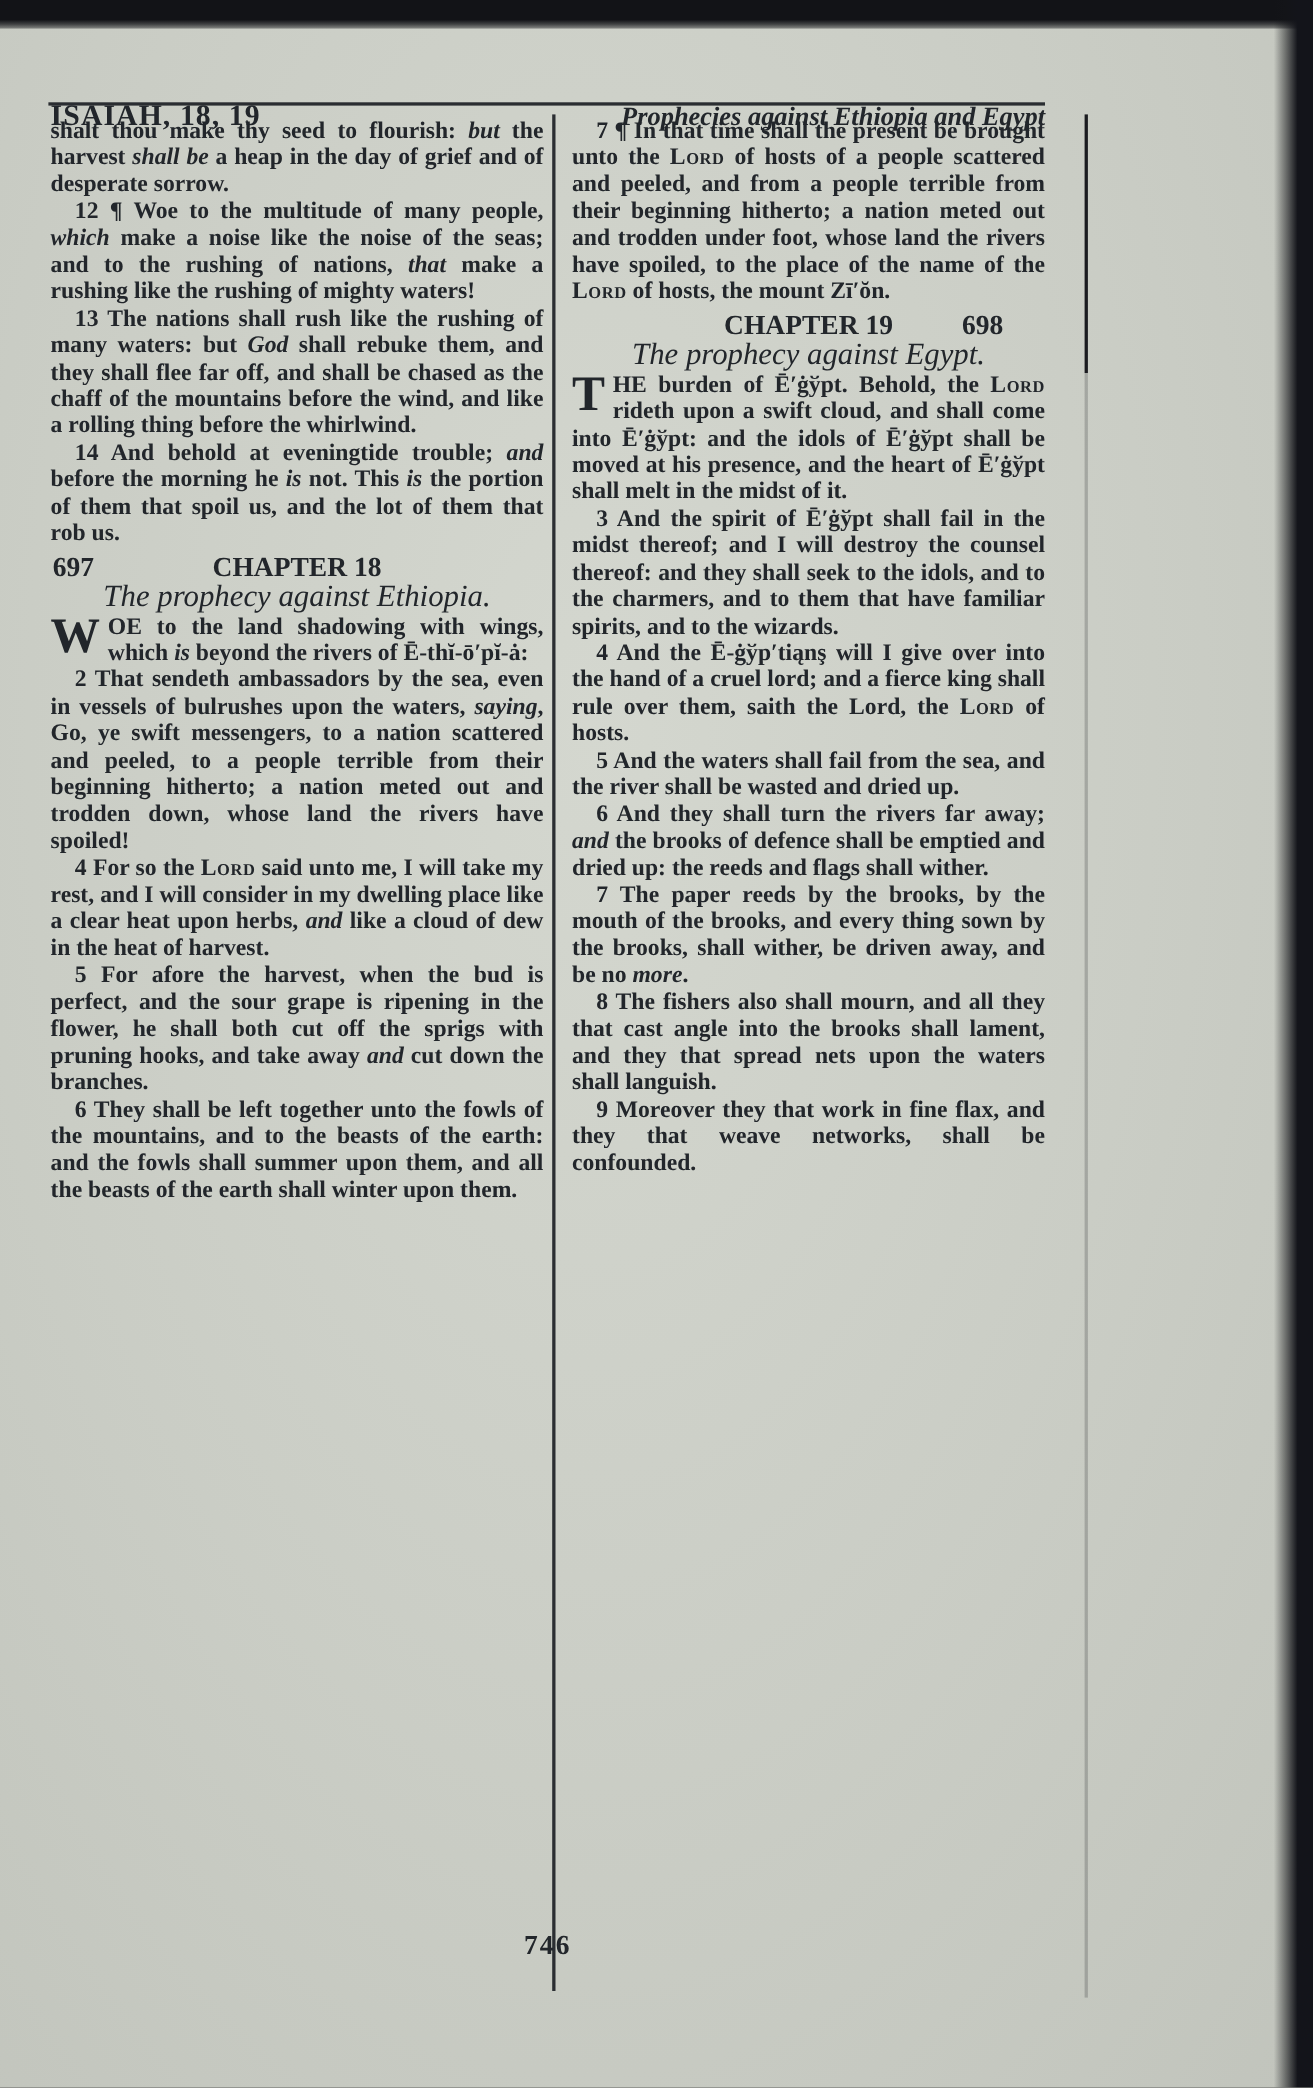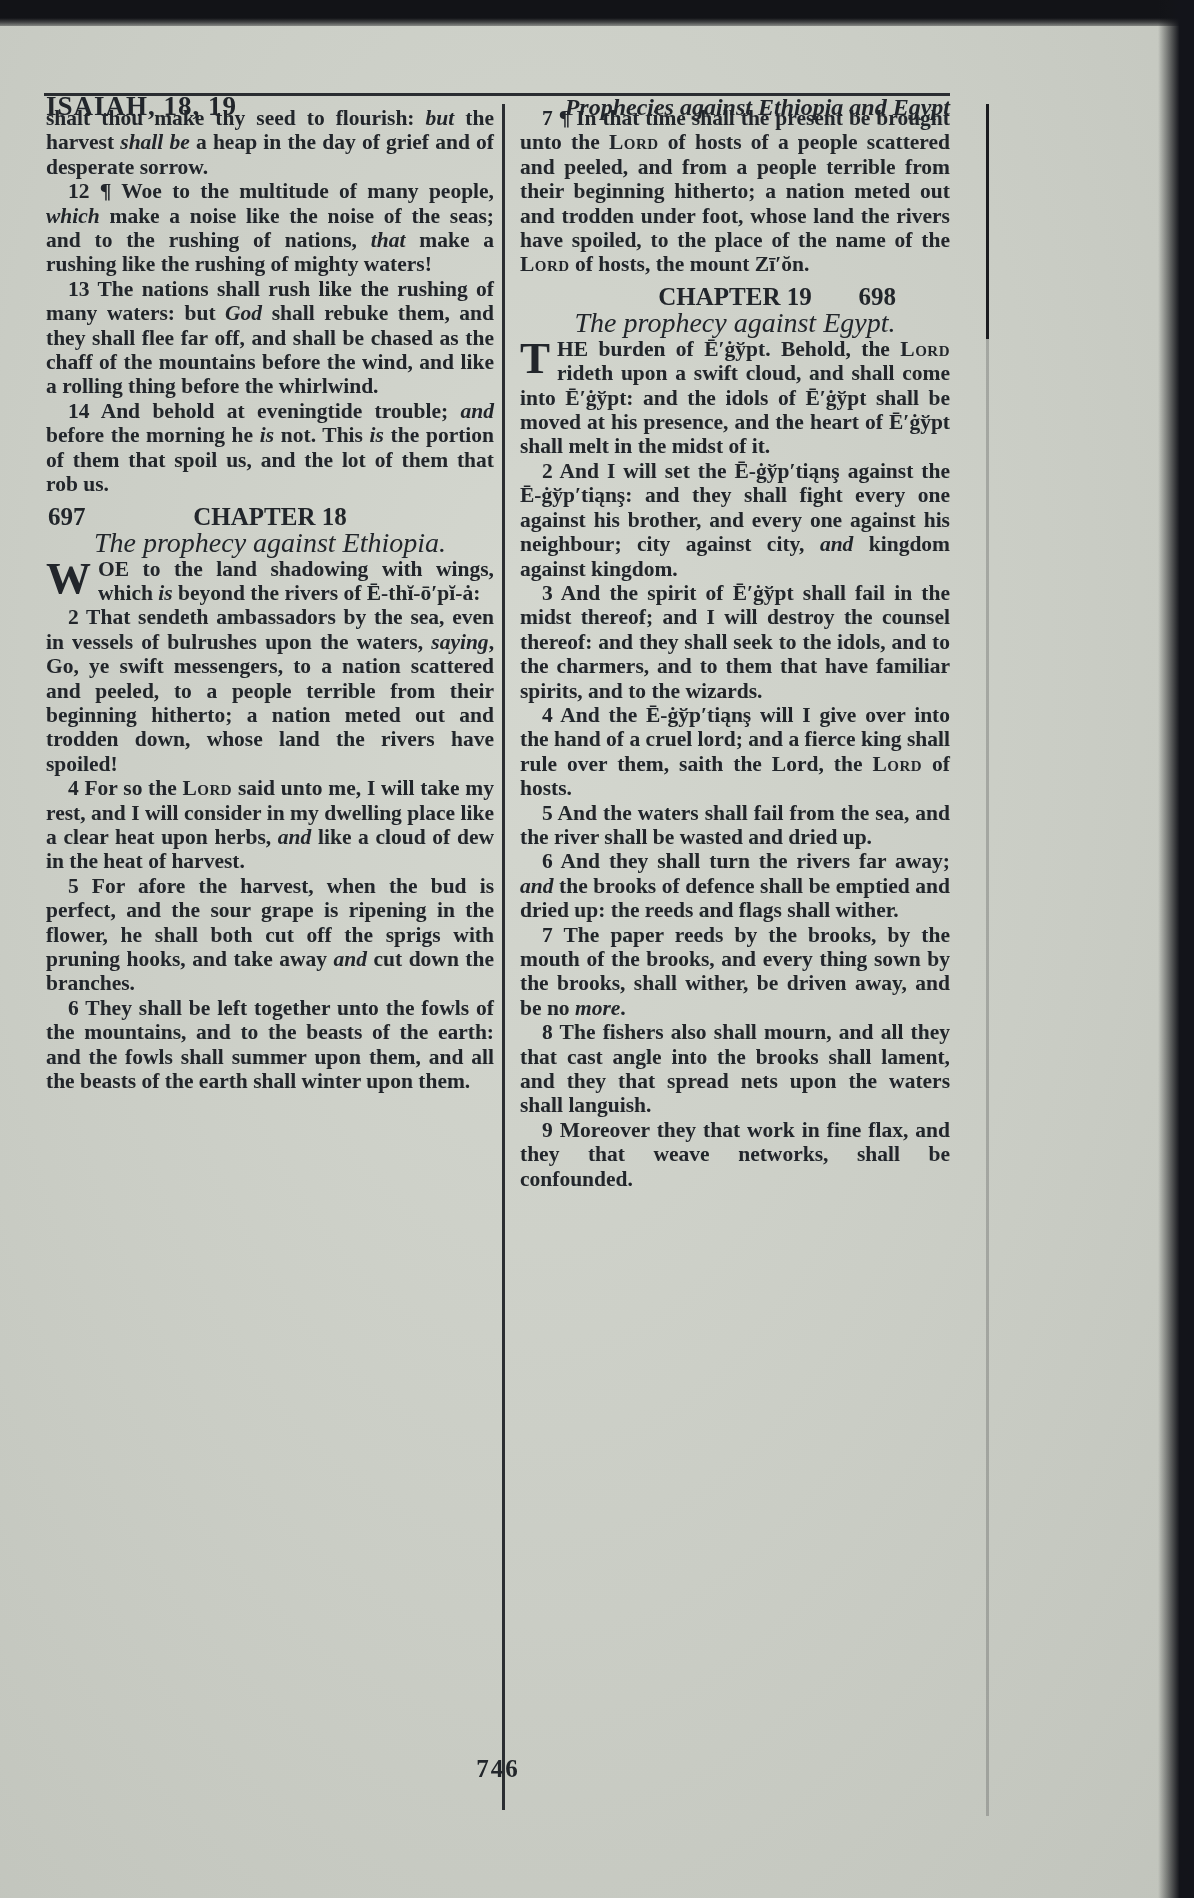--- a/index.html
+++ b/index.html
@@ -64,21 +64,21 @@
   }
   .chapter-head {
     position: relative;
     margin: 6px 0 0 0;
     text-align: center;
     font-weight: bold;
     font-size: 25px;
     line-height: 28px;
   }
   .chapter-num-left  { position: absolute; left: 2px; }
-  .chapter-num-right { position: absolute; right: 54px; }
+  .chapter-num-right { position: absolute; right: 38px; }
   .chapter-sub {
     margin: 0 0 2px 0;
     text-align: center;
     font-style: italic;
     font-size: 28px;
     line-height: 24px;
   }
   .page-number {
     position: absolute; top: 1755px; left: 0; width: 904px;
     text-align: center; font-weight: bold; font-size: 25px; letter-spacing: 2px;
@@ -126,21 +126,20 @@
       <div class="col-right">
         <p class="verse">7 ¶ In that time shall the present be brought unto the <span class="sc">Lord</span> of hosts of a people scattered and peeled, and from a people terrible from their beginning hitherto; a nation meted out and trodden under foot, whose land the rivers have spoiled, to the place of the name of the <span class="sc">Lord</span> of hosts, the mount Zī′ŏn.</p>
 
         <div class="chapter-head">
           <span>CHAPTER 19</span>
           <span class="chapter-num-right">698</span>
         </div>
         <div class="chapter-sub">The prophecy against Egypt.</div>
 
         <p class="verse no-indent"><span class="dropcap">T</span><span>HE burden of Ē′ġўpt. Behold, the <span class="sc">Lord</span> rideth upon a swift cloud, and shall come into Ē′ġўpt: and the idols of Ē′ġўpt shall be moved at his presence, and the heart of Ē′ġўpt shall melt in the midst of it.</span></p>
-        <p class="verse">2 And I will set the Ē-ġўp′tiąnş against the Ē-ġўp′tiąnş: and they shall fight every one against his brother, and every one against his neighbour; city against city, <i>and</i> kingdom against kingdom.</p>
         <p class="verse">3 And the spirit of Ē′ġўpt shall fail in the midst thereof; and I will destroy the counsel thereof: and they shall seek to the idols, and to the charmers, and to them that have familiar spirits, and to the wizards.</p>
         <p class="verse">4 And the Ē-ġўp′tiąnş will I give over into the hand of a cruel lord; and a fierce king shall rule over them, saith the Lord, the <span class="sc">Lord</span> of hosts.</p>
         <p class="verse">5 And the waters shall fail from the sea, and the river shall be wasted and dried up.</p>
         <p class="verse">6 And they shall turn the rivers far away; <i>and</i> the brooks of defence shall be emptied and dried up: the reeds and flags shall wither.</p>
         <p class="verse">7 The paper reeds by the brooks, by the mouth of the brooks, and every thing sown by the brooks, shall wither, be driven away, and be no <i>more</i>.</p>
         <p class="verse">8 The fishers also shall mourn, and all they that cast angle into the brooks shall lament, and they that spread nets upon the waters shall languish.</p>
         <p class="verse">9 Moreover they that work in fine flax, and they that weave networks, shall be confounded.</p>
       </div>
 
     </div>

